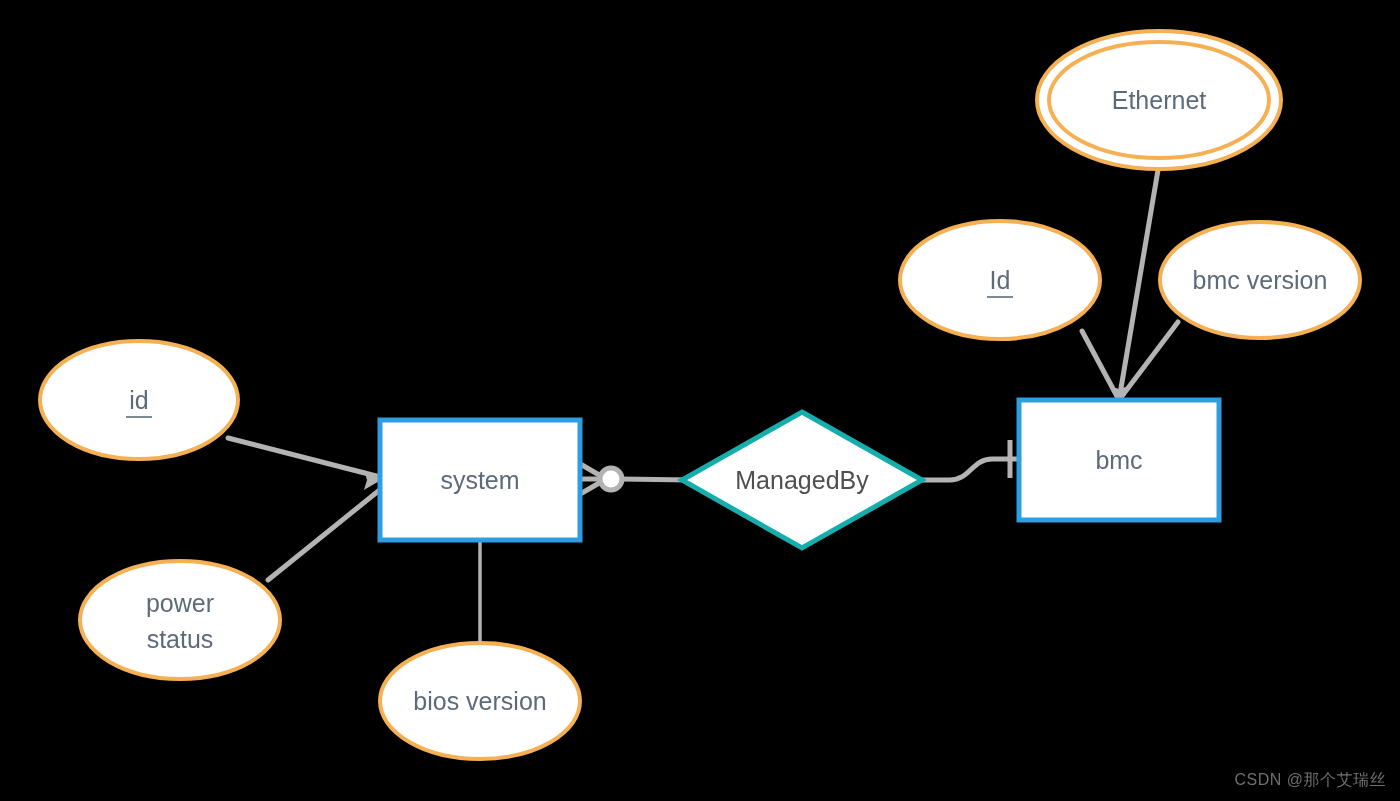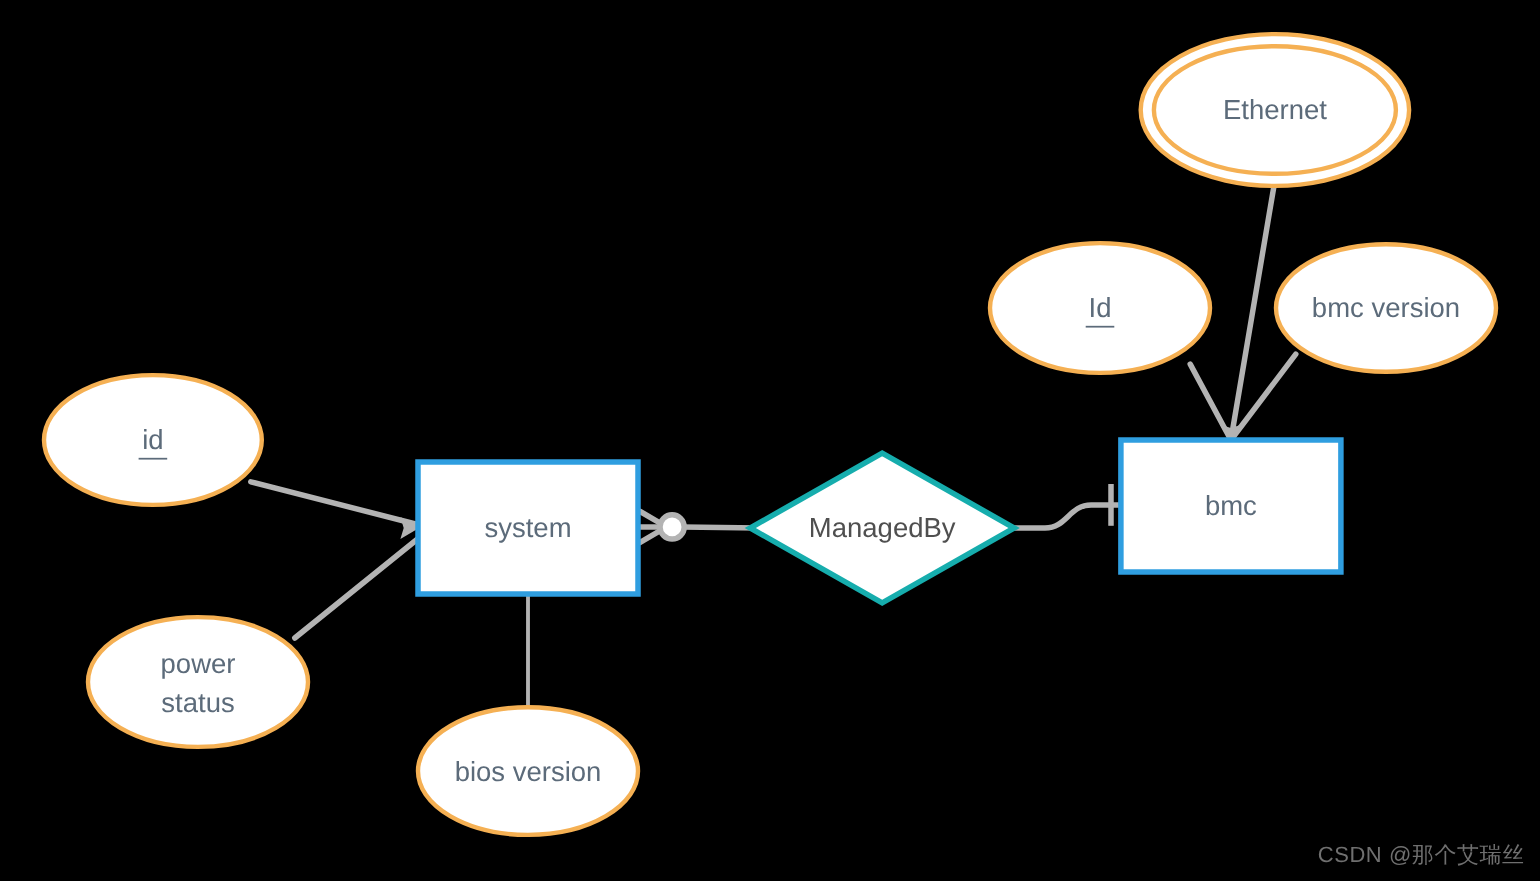--- a/index.html
+++ b/index.html
@@ -42,21 +42,21 @@
   }
   .key-underline {
     stroke: #5c6b7a;
     stroke-width: 1.6;
   }
   .watermark {
     position: absolute;
     right: 14px;
     bottom: 10px;
     color: #6f6f6f;
-    font-size: 20px;
+    font-size: 16px;
     font-family: "Liberation Sans", "DejaVu Sans", sans-serif;
     letter-spacing: 0.5px;
     white-space: nowrap;
   }
 </style>
 </head>
 <body>
 
 <div id="canvas-root">
 

